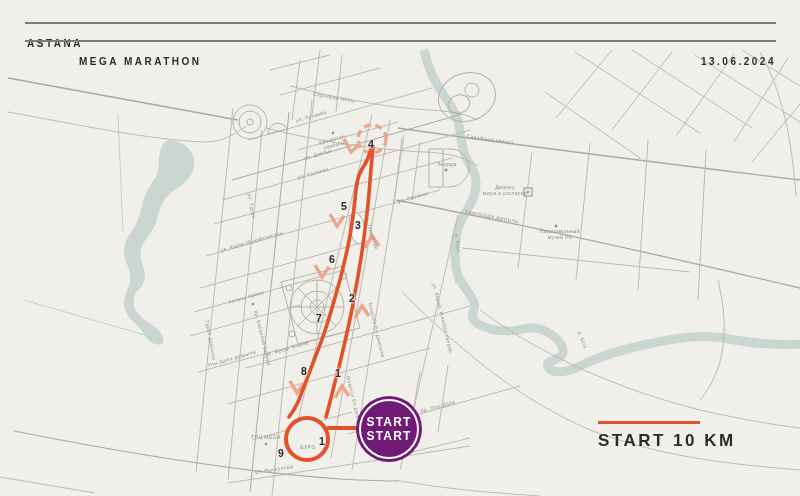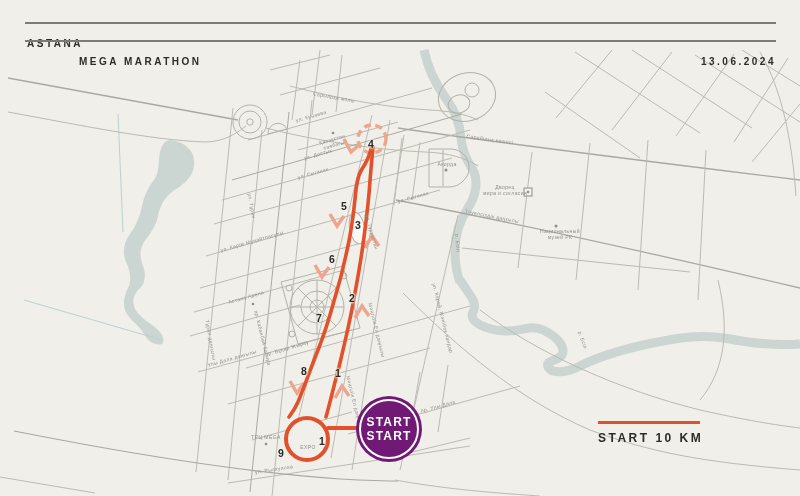--- a/index.html
+++ b/index.html
@@ -38,21 +38,21 @@
     background:#701a75;display:flex;flex-direction:column;align-items:center;justify-content:center;
     z-index:5;
   }
   .badge::after{
     content:"";position:absolute;inset:3px;border:2px solid #fff;border-radius:50%;
   }
   .badge span{color:#fff;font-weight:bold;font-size:12px;letter-spacing:1.2px;line-height:14px;}
   
   .legend{position:absolute;left:598px;top:421px;}
   .legend .swatch{width:102px;height:3px;background:#E2512B;margin-bottom:7px;}
-  .legend .lbl{font-size:12px;font-weight:bold;letter-spacing:2.5px;white-space:nowrap;}
+  .legend .lbl{font-size:17px;font-weight:bold;letter-spacing:2.5px;white-space:nowrap;}
 </style>
 </head>
 <body>
 
 <div class="page">
 
   <svg class="map-svg" viewBox="0 0 800 496">
 
     <g stroke="none">
       <path fill="#CBD5D2" d="M 170,140 C 186,142 196,152 194,166 C 192,180 180,186 172,192 C 164,198 160,206 158,216 C 156,226 150,234 144,242 C 139,250 140,258 143,266 C 147,276 144,286 138,290 C 132,296 132,306 137,312 C 143,320 152,324 158,330 C 163,335 165,340 162,344 C 156,346 148,342 144,334 C 140,326 132,322 127,314 C 122,306 124,296 128,288 C 132,280 130,270 126,262 C 122,252 124,242 130,234 C 136,226 140,216 142,206 C 144,196 148,188 154,180 C 160,172 158,160 160,152 C 162,144 166,140 170,140 Z"></path>

